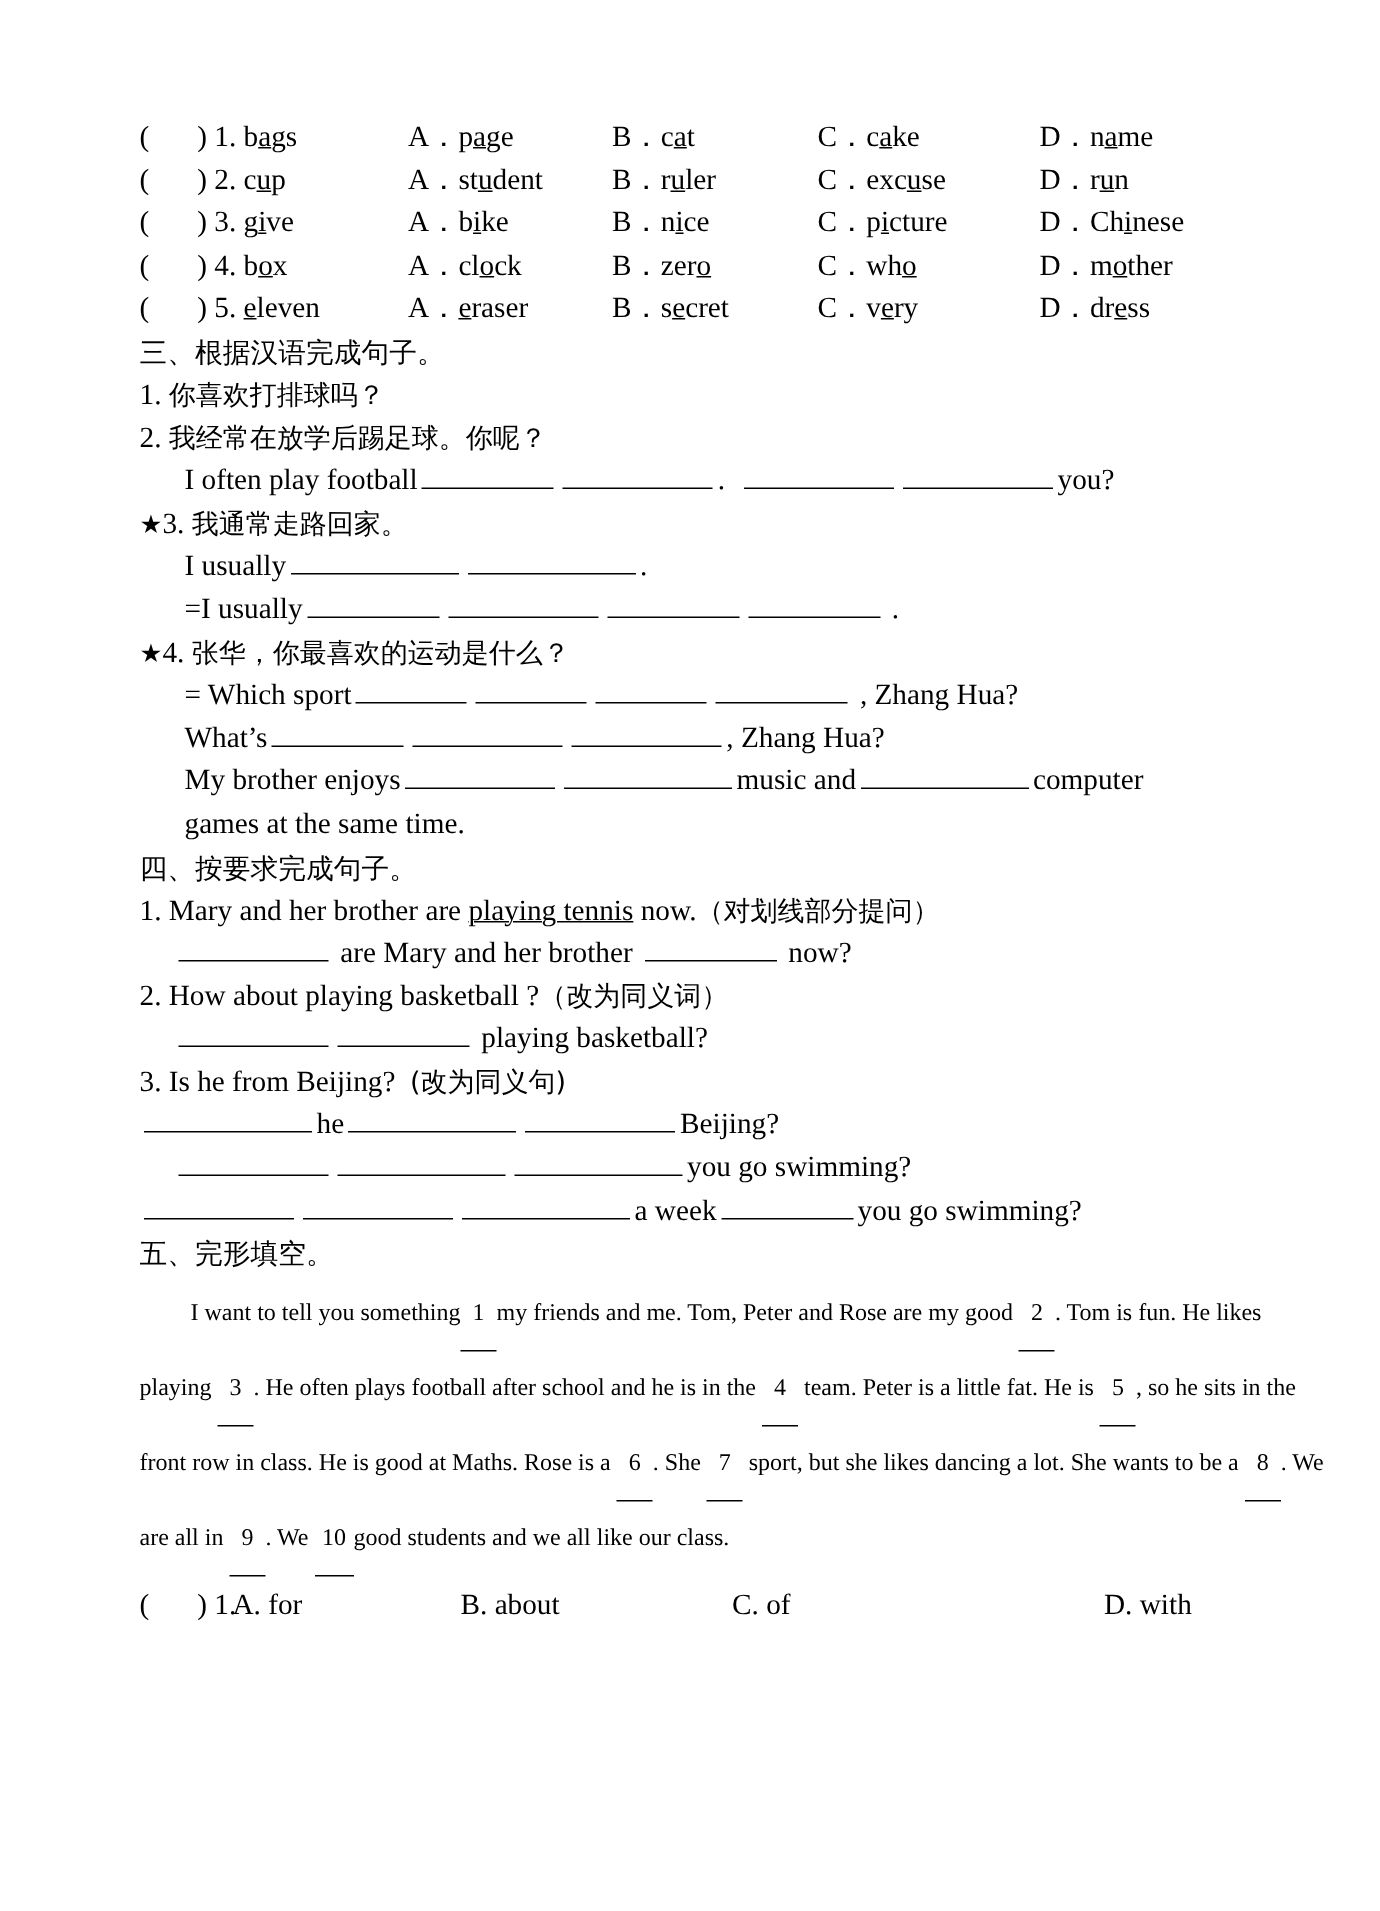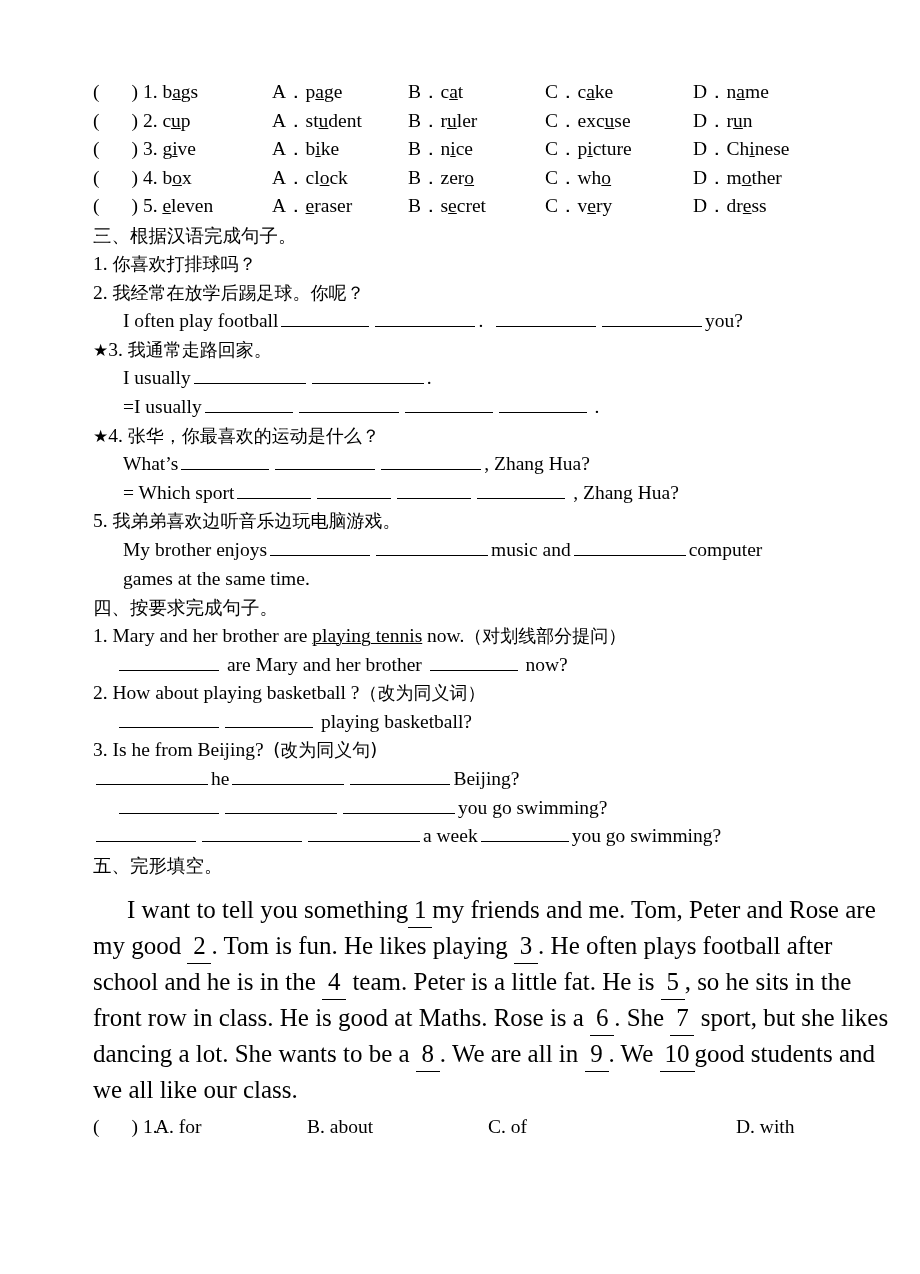--- a/index.html
+++ b/index.html
@@ -98,25 +98,24 @@
     border-bottom: 1.3px solid #000;
     padding: 0 5px;
     min-width: 14px;
     text-align: center;
   }
 
   .star { font-family: "DejaVu Sans", sans-serif; font-size: 17px; }
 
   
   .passage {
-    font-size: 25px;
-    line-height: 35px;
+    font-size: 16px;
+    line-height: 49px;
     width: 800px;
     text-align: left;
-    margin-top: 12px;
   }
   .pind { display: inline-block; width: 34px; }
 </style>
 </head>
 <body>
 
 <div class="page">
   <div class="content">
 
     <div>
@@ -189,30 +188,26 @@
     </div>
     <div class="row indent2">
       <span>=I usually</span><span class="bl bl-m"></span><span class="bl bl-l"></span><span class="bl bl-m"></span><span class="bl bl-m"></span> <span>.</span>
     </div>
 
     <div class="row">
       <span class="star">★</span><span>4.</span>
       <span class="cn">张华，你最喜欢的运动是什么？</span>
     </div>
     <div class="row indent2">
+      <span>= Which sport</span><span class="bl bl-s"></span><span class="bl bl-s"></span><span class="bl bl-s"></span><span class="bl bl-m"></span> <span>, Zhang Hua?</span>
+    </div>
+    <div class="row indent2">
       <span>What’s</span><span class="bl bl-m"></span><span class="bl bl-l"></span><span class="bl bl-l"></span><span>, Zhang Hua?</span>
     </div>
-    <div class="row indent2">
-      <span>= Which sport</span><span class="bl bl-s"></span><span class="bl bl-s"></span><span class="bl bl-s"></span><span class="bl bl-m"></span> <span>, Zhang Hua?</span>
-    </div>
-
-    <div class="row">
-      <span>5.</span>
-      <span class="cn">我弟弟喜欢边听音乐边玩电脑游戏。</span>
-    </div>
+
     <div class="row indent2">
       <span>My  brother  enjoys</span><span class="bl bl-l"></span><span class="bl bl-xl"></span><span>music  and</span><span class="bl bl-xl"></span><span>computer</span>
     </div>
     <div class="row indent2">
       <span>games at the same time.</span>
     </div>
 
     <div class="row heading">
       <span class="cn">四、按要求完成句子。</span>
     </div>

